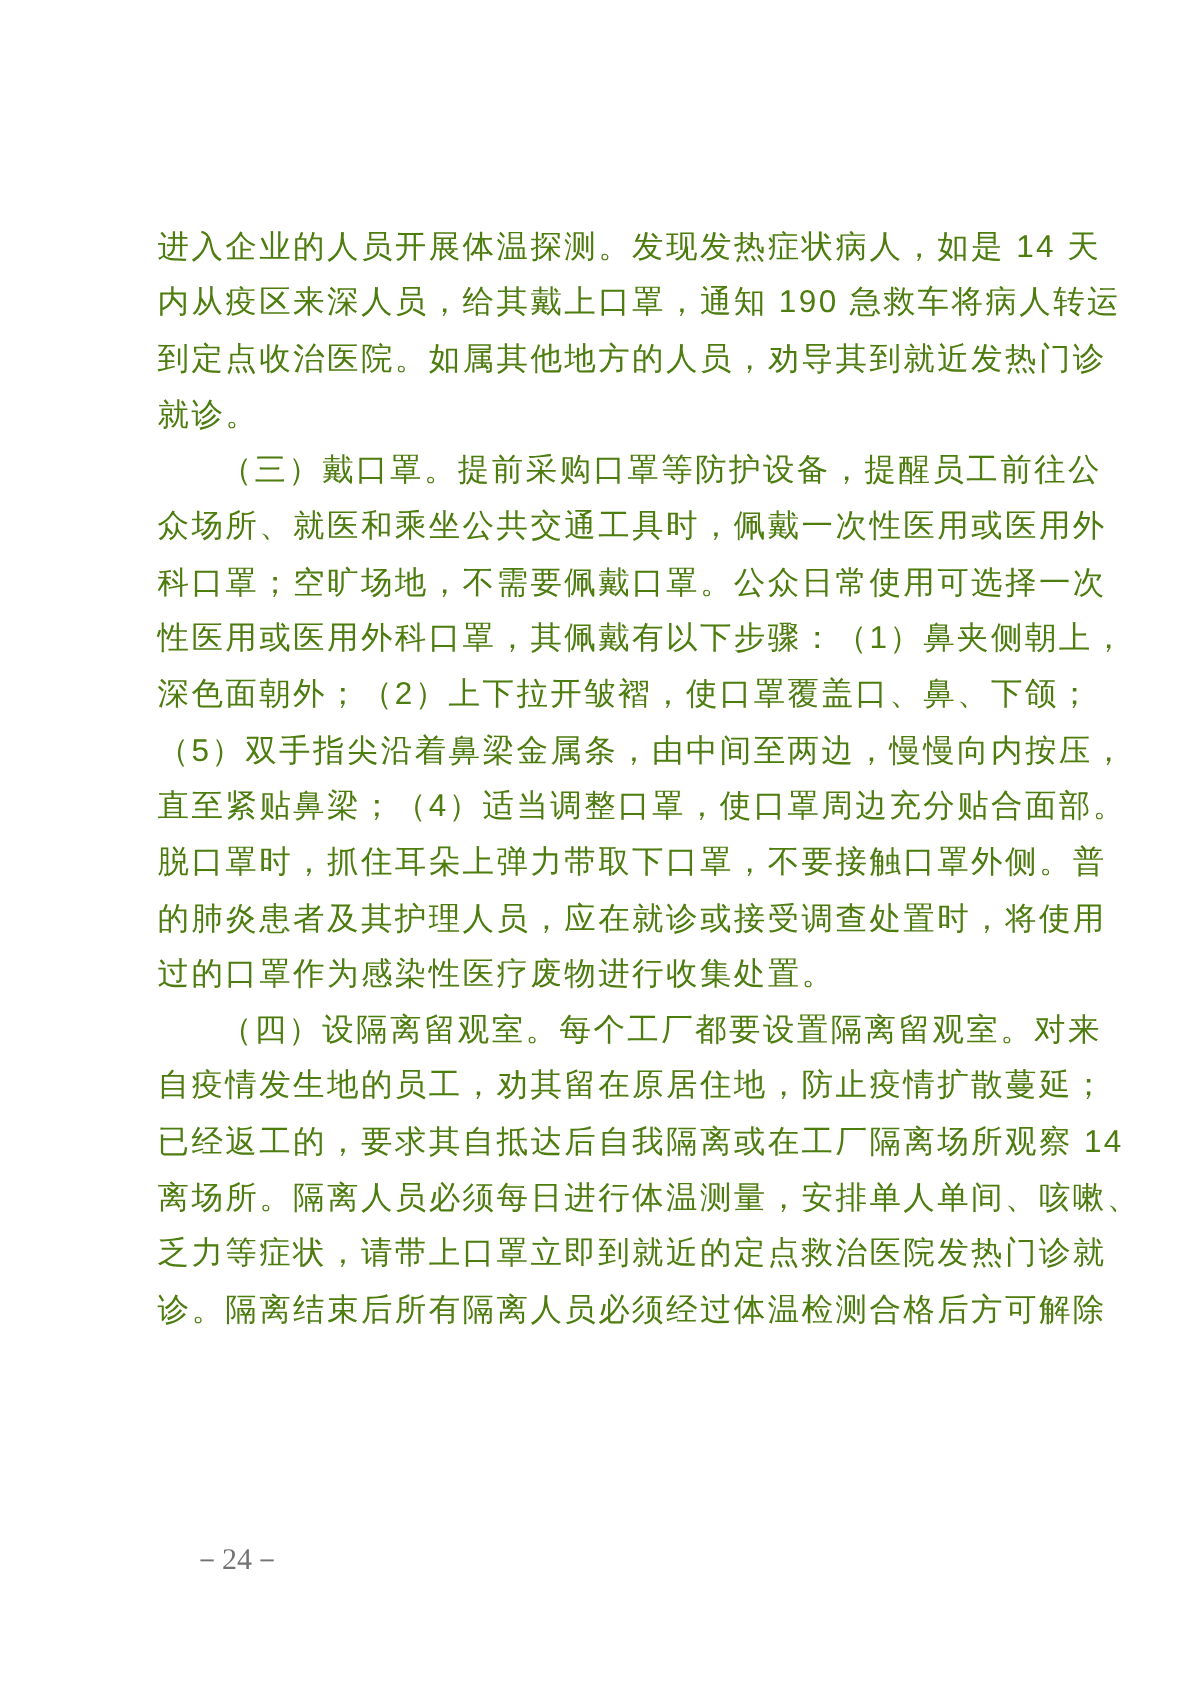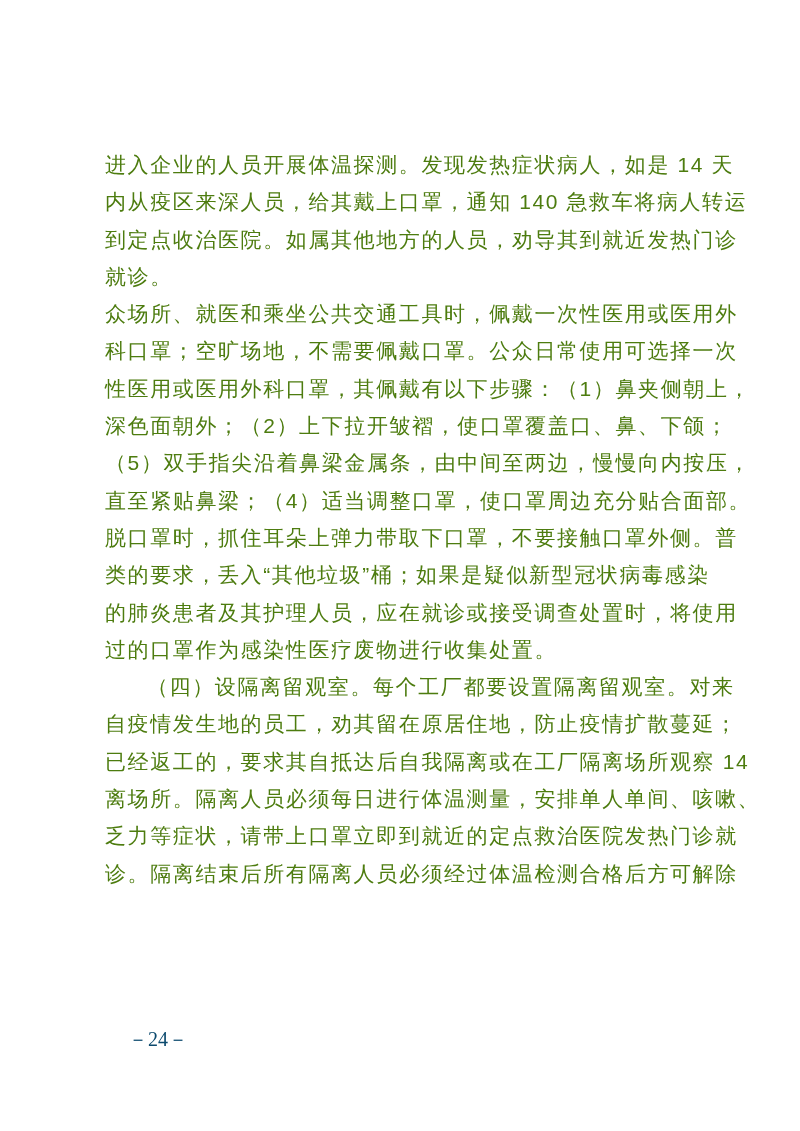--- a/index.html
+++ b/index.html
@@ -17,42 +17,42 @@
       font-size: 21px; color: #4d7c0f;
       white-space: nowrap;
       text-align: justify; text-align-last: justify;
       letter-spacing: 1.6px;
     }
     .line.last { text-align-last: left; }
     .line.indent { padding-left: 42px; }
     .page-number {
       position: absolute; left: 128px; top: 1026px;
       font-family: "Liberation Serif", "DejaVu Serif", serif;
-      font-size: 20px; color: #0c4a6e;
+      font-size: 20px; color: #737373;
     }
   </style>
 </head>
 <body>
 
 <div class="page">
   <div class="text-block">
 
     <div class="line">进入企业的人员开展体温探测。发现发热症状病人，如是 14 天</div>
-    <div class="line">内从疫区来深人员，给其戴上口罩，通知 140 急救车将病人转运</div>
+    <div class="line">内从疫区来深人员，给其戴上口罩，通知 190 急救车将病人转运</div>
     <div class="line">到定点收治医院。如属其他地方的人员，劝导其到就近发热门诊</div>
     <div class="line last">就诊。</div>
 
+    <div class="line indent">（三）戴口罩。提前采购口罩等防护设备，提醒员工前往公</div>
     <div class="line">众场所、就医和乘坐公共交通工具时，佩戴一次性医用或医用外</div>
     <div class="line">科口罩；空旷场地，不需要佩戴口罩。公众日常使用可选择一次</div>
     <div class="line">性医用或医用外科口罩，其佩戴有以下步骤：（1）鼻夹侧朝上，</div>
     <div class="line">深色面朝外；（2）上下拉开皱褶，使口罩覆盖口、鼻、下颌；</div>
     <div class="line">（5）双手指尖沿着鼻梁金属条，由中间至两边，慢慢向内按压，</div>
     <div class="line">直至紧贴鼻梁；（4）适当调整口罩，使口罩周边充分贴合面部。</div>
     <div class="line">脱口罩时，抓住耳朵上弹力带取下口罩，不要接触口罩外侧。普</div>
-    <div class="line">类的要求，丢入“其他垃圾”桶；如果是疑似新型冠状病毒感染</div>
     <div class="line">的肺炎患者及其护理人员，应在就诊或接受调查处置时，将使用</div>
     <div class="line last">过的口罩作为感染性医疗废物进行收集处置。</div>
 
     <div class="line indent">（四）设隔离留观室。每个工厂都要设置隔离留观室。对来</div>
     <div class="line">自疫情发生地的员工，劝其留在原居住地，防止疫情扩散蔓延；</div>
     <div class="line">已经返工的，要求其自抵达后自我隔离或在工厂隔离场所观察 14</div>
     <div class="line">离场所。隔离人员必须每日进行体温测量，安排单人单间、咳嗽、</div>
     <div class="line">乏力等症状，请带上口罩立即到就近的定点救治医院发热门诊就</div>
     <div class="line">诊。隔离结束后所有隔离人员必须经过体温检测合格后方可解除</div>
   </div>

